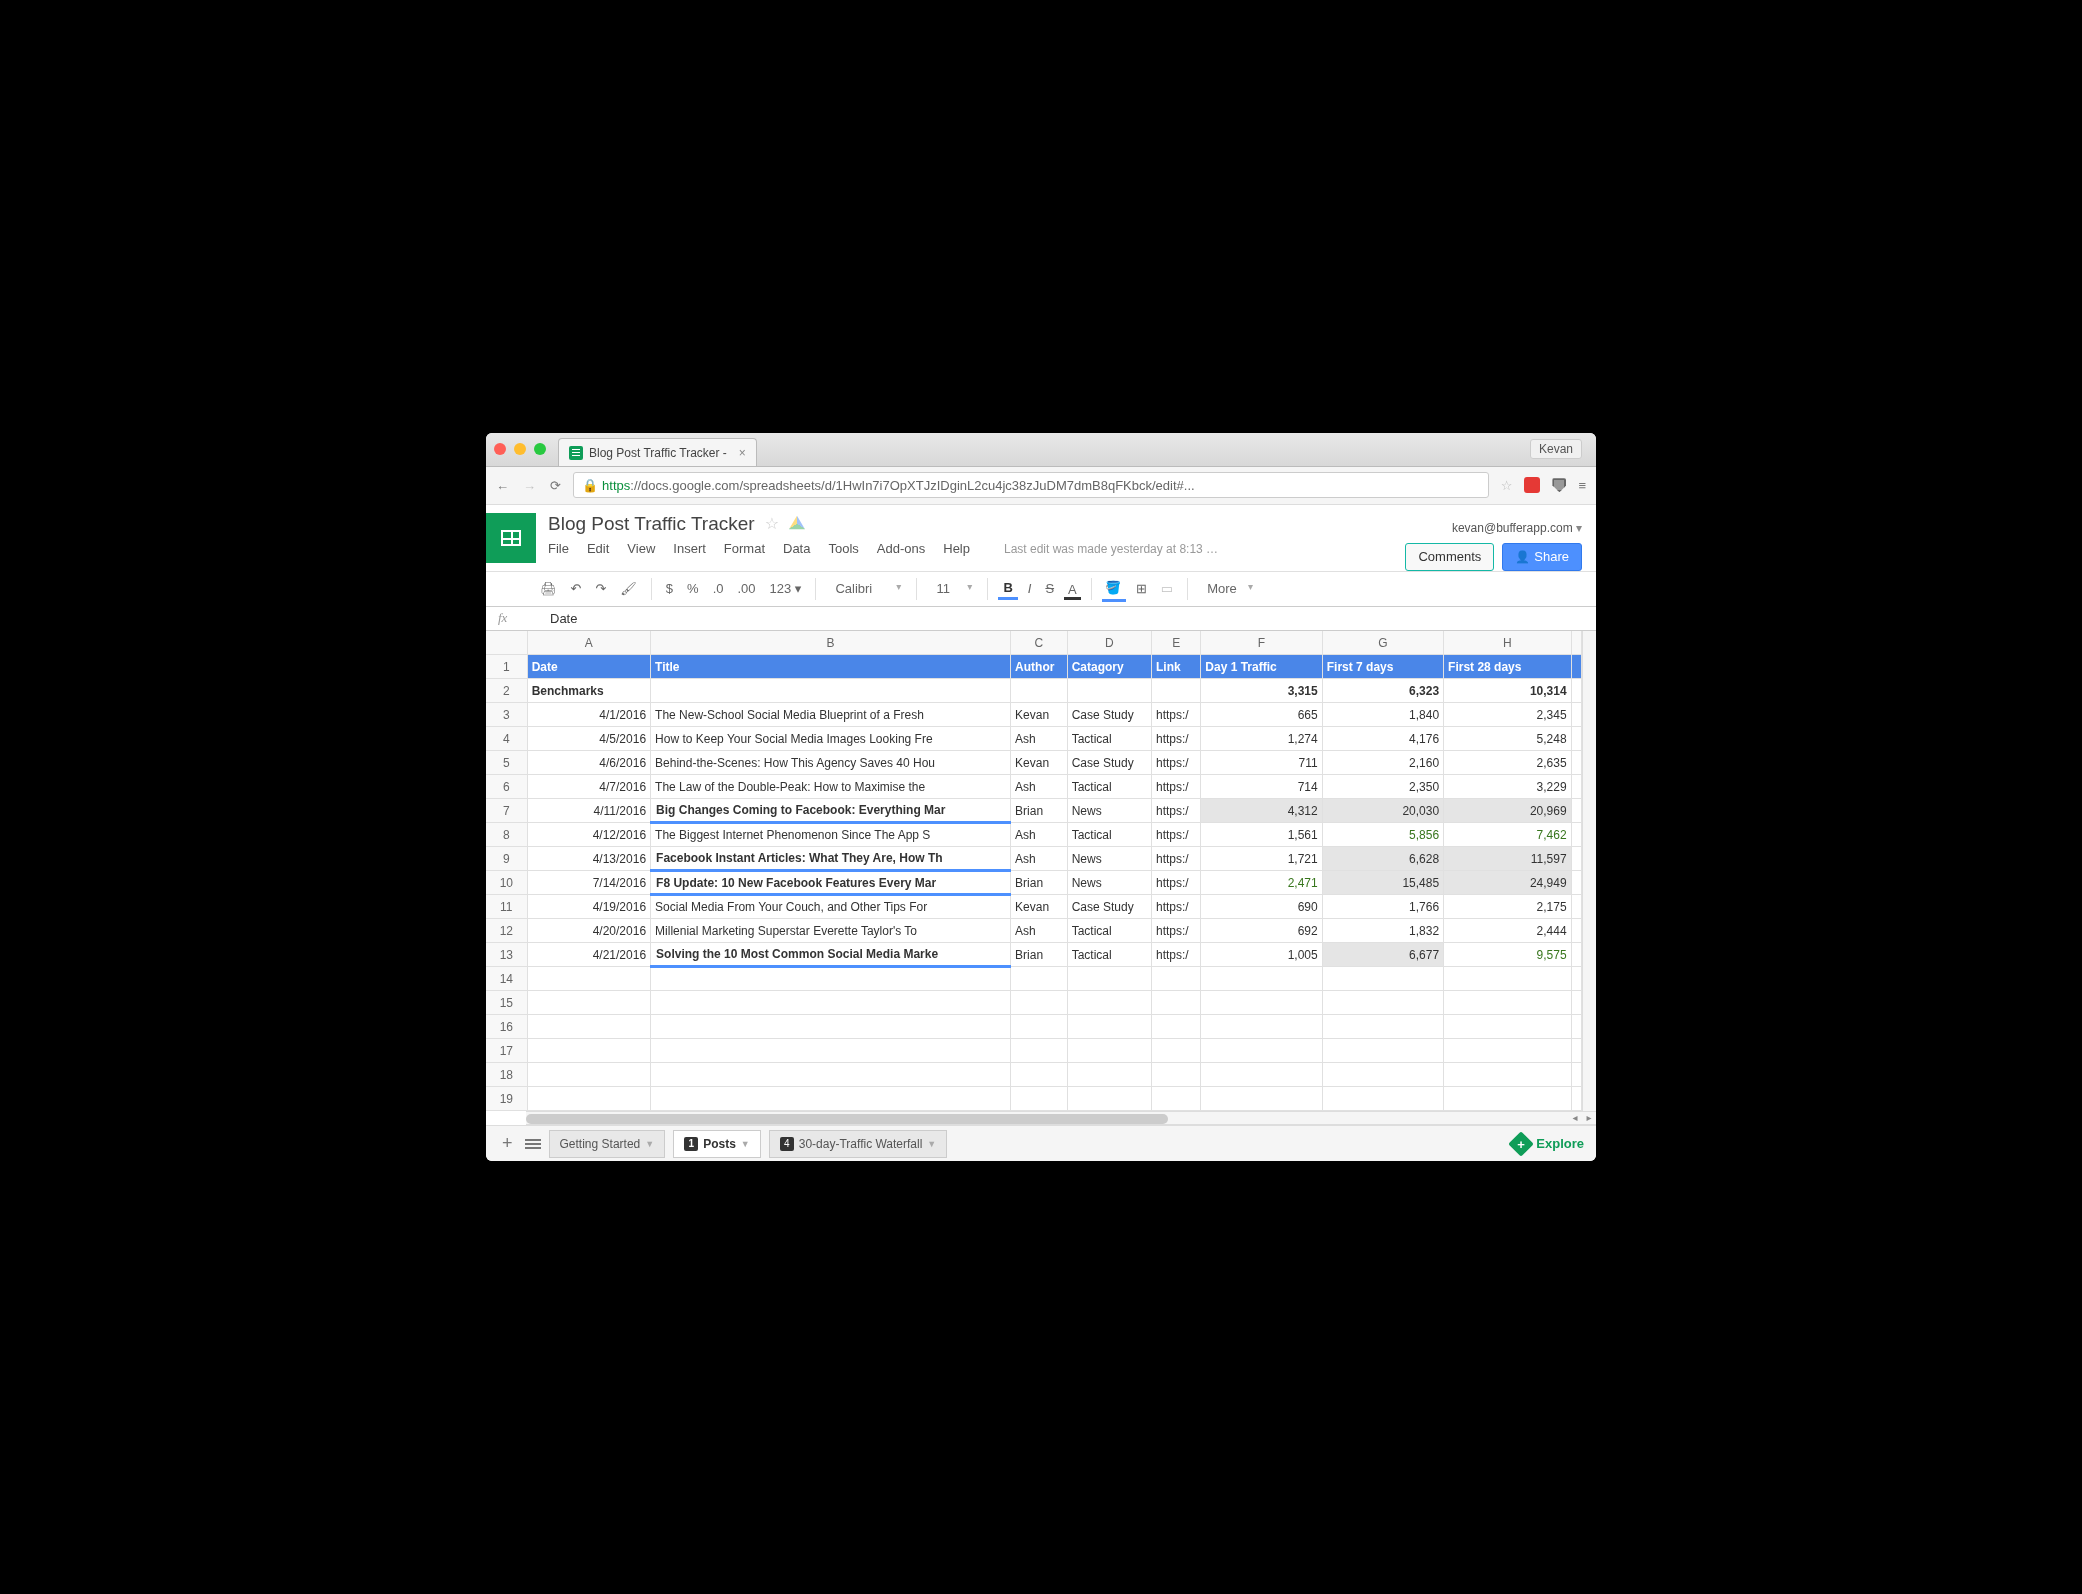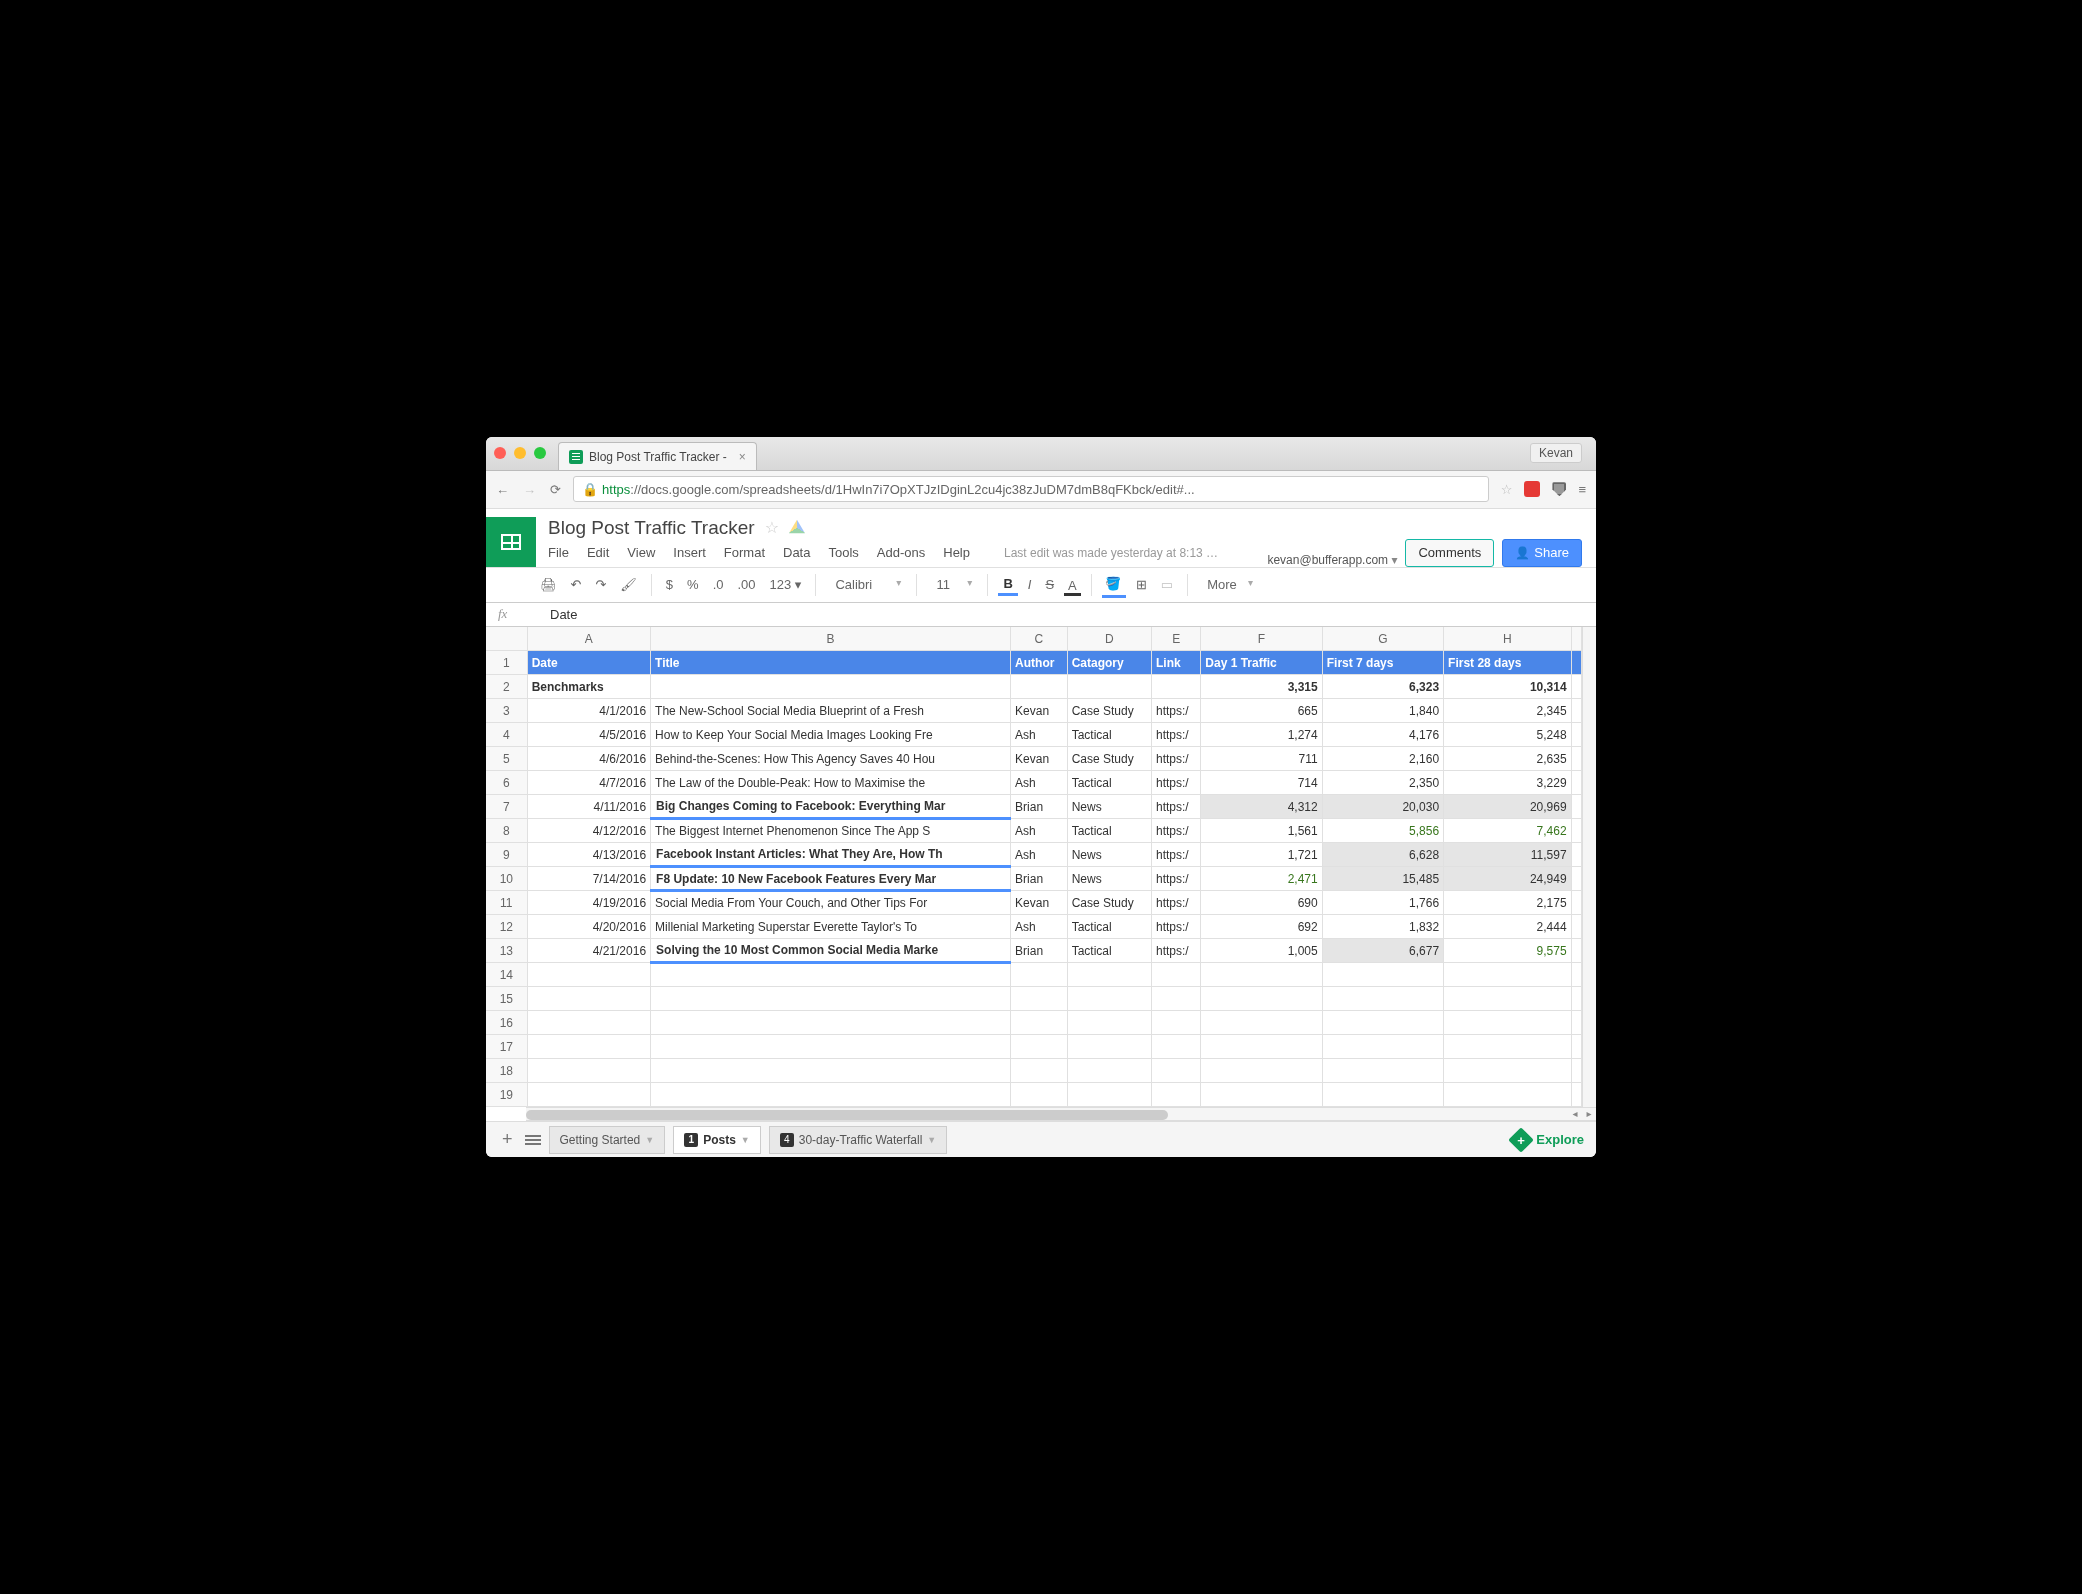--- a/index.html
+++ b/index.html
@@ -37,21 +37,21 @@
 .sheets-logo-inner::before { content:""; position:absolute; left:0; right:0; top:50%; border-top:2px solid #fff; }
 .sheets-logo-inner::after { content:""; position:absolute; top:0; bottom:0; left:50%; border-left:2px solid #fff; }
 .doc-area { flex:1; }
 .doc-title-row { display:flex; align-items:center; gap:10px; }
 .doc-title { font-size:19px; color:#444; }
 .star { color:#ccc; font-size:16px; }
 .drive-icon { width:16px; height:16px; background:conic-gradient(#4285f4 0 120deg,#34a853 120deg 240deg,#fbbc05 240deg 360deg); clip-path:polygon(50% 0,100% 85%,0 85%); opacity:0.5;}
 .menu-bar { display:flex; gap:18px; font-size:13px; color:#555; margin-top:6px; align-items:baseline;}
 .menu-bar span { cursor:pointer; }
 .last-edit { color:#999; font-size:12px; margin-left:16px; }
-.header-right { display:flex; align-items:flex-start; padding:8px 14px 0 0; gap:8px; flex-direction:row; align-items:flex-end;}
+.header-right { display:flex; align-items:flex-start; padding:8px 14px 0 0; gap:8px; flex-direction:column; align-items:flex-end;}
 .account { font-size:12px; color:#555; }
 .account::after { content:" ▾"; color:#888;}
 .header-buttons { display:flex; gap:8px;}
 .btn { border:1px solid #14b8a6; background:#f8f8f8; border-radius:3px; height:28px; padding:0 12px; display:flex; align-items:center; font-size:13px; cursor:pointer;}
 .btn.share { background:#4d90fe; border-color:#3079ed; color:#fff; gap:4px;}
 
 
 .toolbar { height:36px; border-top:1px solid #e0e0e0; border-bottom:1px solid #ccc; display:flex; align-items:center; padding:0 40px 0 50px; gap:6px; color:#666; }
 .tool { padding:4px 4px; cursor:pointer; display:flex; align-items:center;}
 .tool-sep { width:1px; height:22px; background:#e0e0e0; margin:0 4px; }

